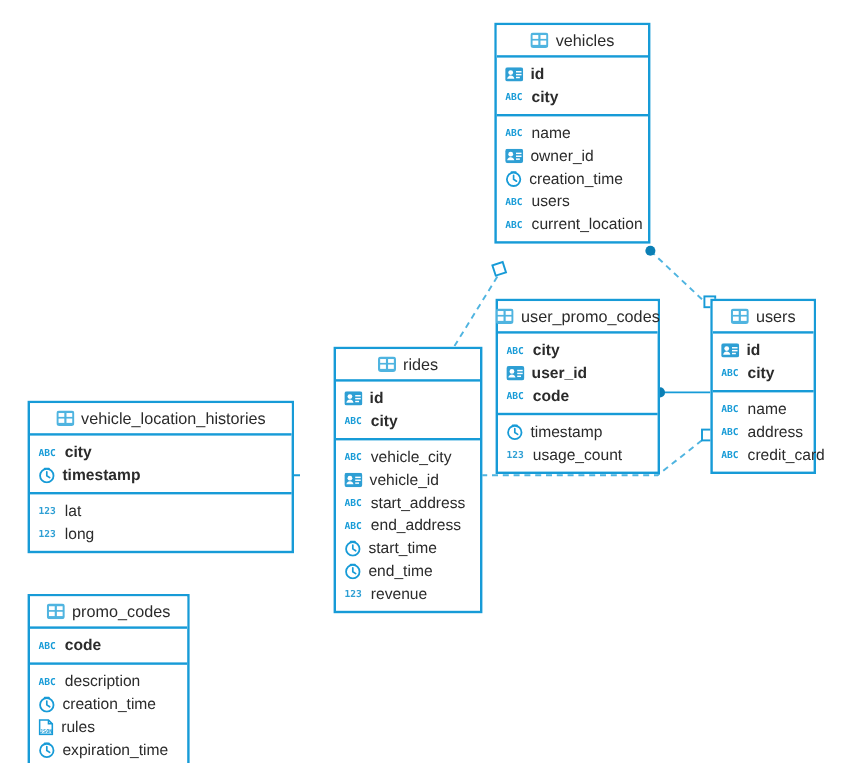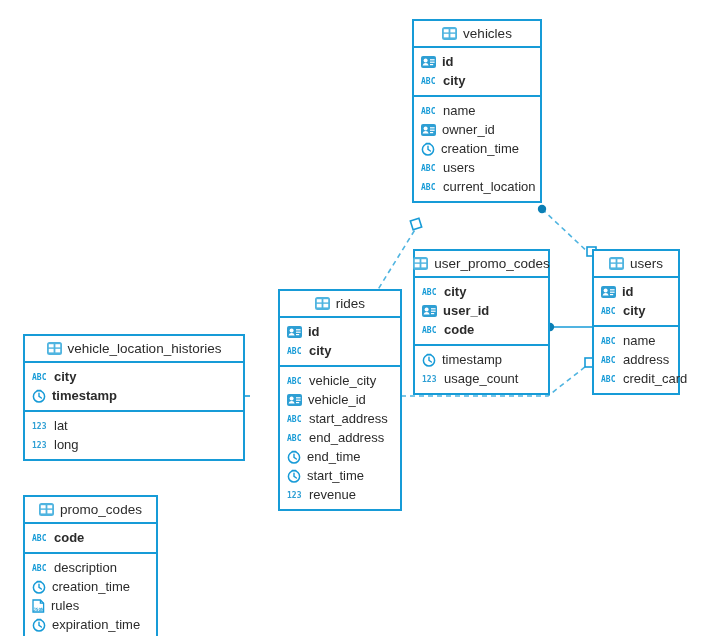--- a/index.html
+++ b/index.html
@@ -376,31 +376,31 @@
         <span class="fname">end_address</span>
       </div>
       <div class="row">
         <span class="ico">
             <svg width="14" height="14" viewBox="0 0 14 14">
               <circle cx="7" cy="7.4" r="5.6" fill="none" stroke="#179BD7" stroke-width="1.5"></circle>
               <path d="M7 4.2V7.4l2.4 1.6" fill="none" stroke="#179BD7" stroke-width="1.4" stroke-linecap="round"></path>
               <path d="M5.2 1.4h3.6" stroke="#179BD7" stroke-width="1.4" stroke-linecap="round"></path>
             </svg>
           </span>
+        <span class="fname">start_time</span>
+      </div>
+      <div class="row">
+        <span class="ico">
+            <svg width="14" height="14" viewBox="0 0 14 14">
+              <circle cx="7" cy="7.4" r="5.6" fill="none" stroke="#179BD7" stroke-width="1.5"></circle>
+              <path d="M7 4.2V7.4l2.4 1.6" fill="none" stroke="#179BD7" stroke-width="1.4" stroke-linecap="round"></path>
+              <path d="M5.2 1.4h3.6" stroke="#179BD7" stroke-width="1.4" stroke-linecap="round"></path>
+            </svg>
+          </span>
         <span class="fname">end_time</span>
-      </div>
-      <div class="row">
-        <span class="ico">
-            <svg width="14" height="14" viewBox="0 0 14 14">
-              <circle cx="7" cy="7.4" r="5.6" fill="none" stroke="#179BD7" stroke-width="1.5"></circle>
-              <path d="M7 4.2V7.4l2.4 1.6" fill="none" stroke="#179BD7" stroke-width="1.4" stroke-linecap="round"></path>
-              <path d="M5.2 1.4h3.6" stroke="#179BD7" stroke-width="1.4" stroke-linecap="round"></path>
-            </svg>
-          </span>
-        <span class="fname">start_time</span>
       </div>
       <div class="row">
         <span class="ico">
             <svg width="16" height="11" viewBox="0 0 16 11">
               <text x="0" y="8.6" font-family="DejaVu Sans Mono, monospace" font-size="8" font-weight="bold" fill="#2E9FD4">123</text>
             </svg>
           </span>
         <span class="fname">revenue</span>
       </div>
     </div>

